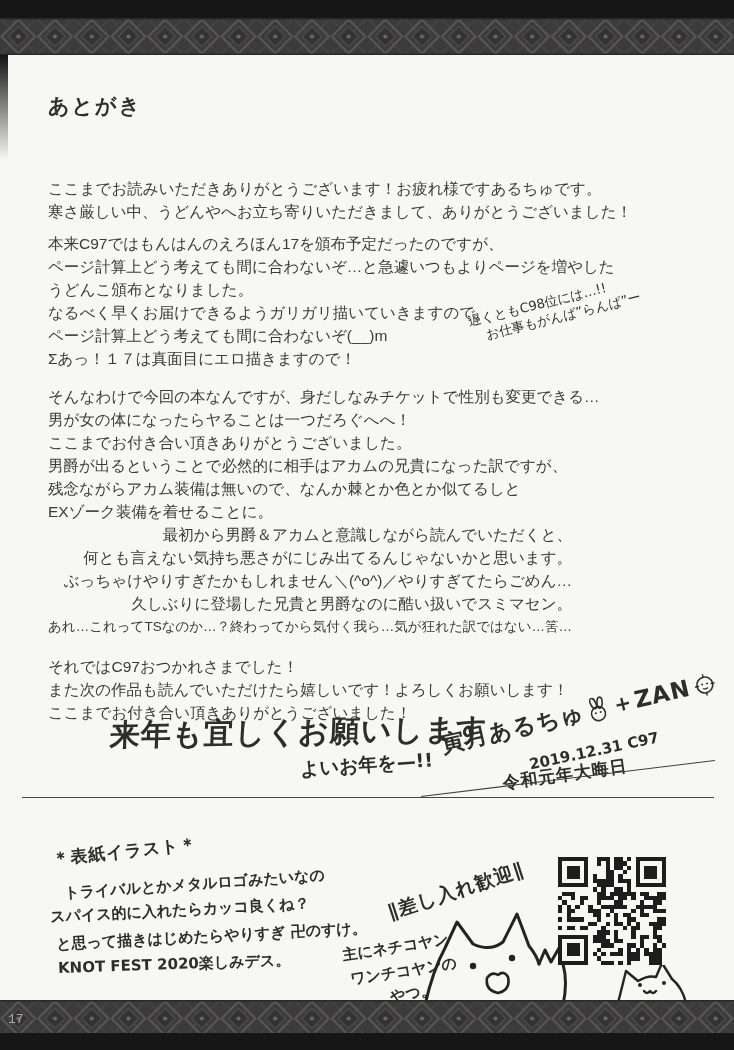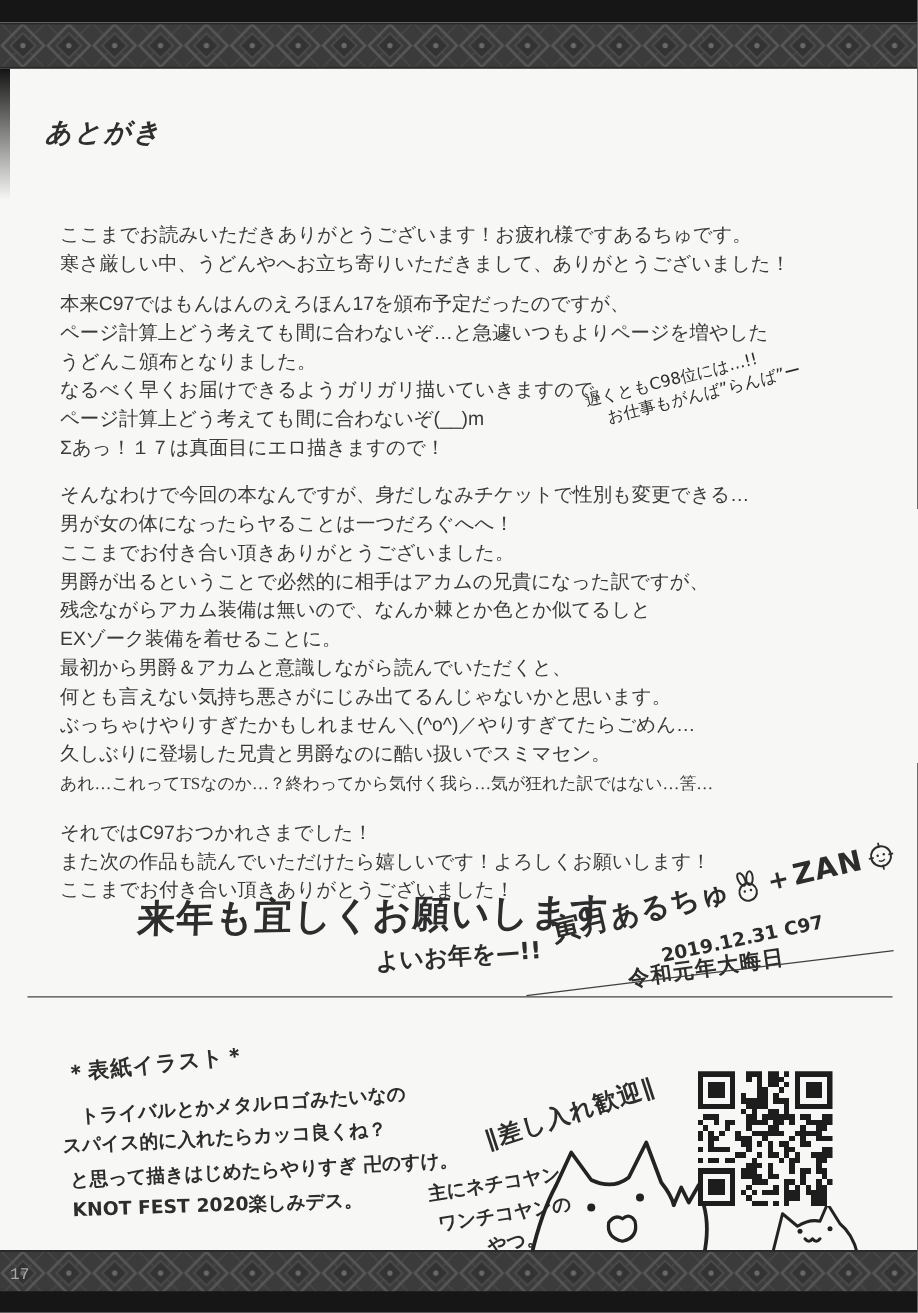--- a/index.html
+++ b/index.html
@@ -8,21 +8,21 @@
   }
   html,body{margin:0;padding:0;background:#000;}
   #page{position:relative;width:734px;height:1050px;overflow:hidden;
         background:var(--paper);font-family:"Liberation Sans",sans-serif;color:var(--ink);}
   .abs{position:absolute;}
   .bar{left:0;width:734px;background:var(--border-black);}
   .band{left:0;width:734px;height:37px;}
   .band-svg{display:block;width:734px;height:37px;}
   .title{font-size:21px;font-weight:bold;color:#2f2f2f;letter-spacing:2px;}
   .para{left:48px;font-size:15.5px;line-height:23px;color:var(--ink);white-space:nowrap;margin-top:27px;}
-  .para .sm{font-size:13.5px;font-family:Liberation Serif, serif;}
+  .para .sm{font-size:13.5px;}
   .hand{font-family:"DejaVu Sans",sans-serif;color:var(--hand-ink);white-space:nowrap;}
   .note-c98{font-size:13px;line-height:17px;transform:rotate(-14deg);}
   .note-c98 .l2{margin-left:14px;}
   .greet-big{font-size:30px;font-weight:800;letter-spacing:1px;transform:skewX(-3deg) rotate(-1deg);}
   .greet-small{font-size:19px;font-weight:700;transform:rotate(-4deg);}
   .sig-name{font-size:23px;font-weight:600;transform:rotate(-13deg);letter-spacing:1px;display:flex;align-items:center;gap:3px;}
   .sig-date{font-size:15px;font-weight:600;transform:rotate(-12deg);}
   .sig-era{font-size:17px;font-weight:700;transform:rotate(-8deg);letter-spacing:1px;}
   .sig-line{height:0;border-top:1.6px solid #3f3f3f;transform:rotate(-7deg);}
   .divider{left:22px;top:797px;width:692px;height:0;border-top:1.7px solid #454545;}
@@ -52,21 +52,21 @@
           <circle cx="18.35" cy="18.5" r="2.1" fill="#6b6967"></circle>
         </pattern>
       </defs>
       <rect x="0" y="0" width="734" height="37" fill="url(#diamTop)"></rect>
       <rect x="0" y="0" width="734" height="1.5" fill="#2a2929"></rect>
       <rect x="0" y="35.5" width="734" height="1.5" fill="#2a2929"></rect>
     </svg>
   </div>
   <div class="abs edge-shadow"></div>
 
-  <div class="abs title" style="left:36px;top:92px;font-style:italic;">あとがき</div>
+  <div class="abs title" style="left:48px;top:92px;">あとがき</div>
 
   <div class="abs para" style="top:150px;">
     <div>ここまでお読みいただきありがとうございます！お疲れ様ですあるちゅです。</div>
     <div>寒さ厳しい中、うどんやへお立ち寄りいただきまして、ありがとうございました！</div>
   </div>
 
   <div class="abs para" style="top:205px;">
     <div>本来C97ではもんはんのえろほん17を頒布予定だったのですが、</div>
     <div>ページ計算上どう考えても間に合わないぞ…と急遽いつもよりページを増やした</div>
     <div>うどんこ頒布となりました。</div>
@@ -82,21 +82,21 @@
 
   <div class="abs para" style="top:358px;">
     <div>そんなわけで今回の本なんですが、身だしなみチケットで性別も変更できる…</div>
     <div>男が女の体になったらヤることは一つだろぐへへ！</div>
     <div>ここまでお付き合い頂きありがとうございました。</div>
     <div>男爵が出るということで必然的に相手はアカムの兄貴になった訳ですが、</div>
     <div>残念ながらアカム装備は無いので、なんか棘とか色とか似てるしと</div>
     <div>EXゾーク装備を着せることに。</div>
   </div>
 
-  <div class="abs para" style="top:496px;">
+  <div class="abs para" style="top:496px;text-align:right;">
     <div>最初から男爵＆アカムと意識しながら読んでいただくと、</div>
     <div>何とも言えない気持ち悪さがにじみ出てるんじゃないかと思います。</div>
     <div>ぶっちゃけやりすぎたかもしれません＼(^o^)／やりすぎてたらごめん…</div>
     <div>久しぶりに登場した兄貴と男爵なのに酷い扱いでスミマセン。</div>
     <div class="sm">あれ…これってTSなのか…？終わってから気付く我ら…気が狂れた訳ではない…筈…</div>
   </div>
 
   <div class="abs para" style="top:628px;">
     <div>それではC97おつかれさまでした！</div>
     <div>また次の作品も読んでいただけたら嬉しいです！よろしくお願いします！</div>

